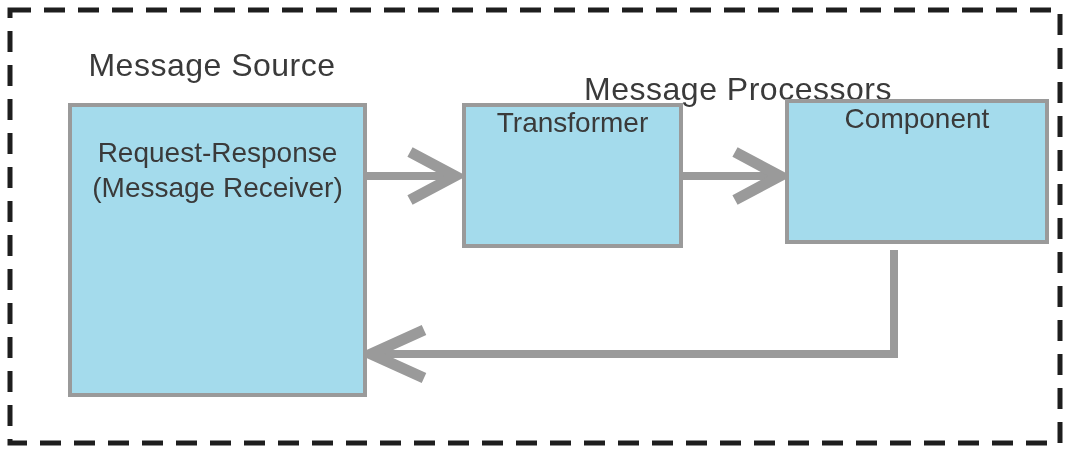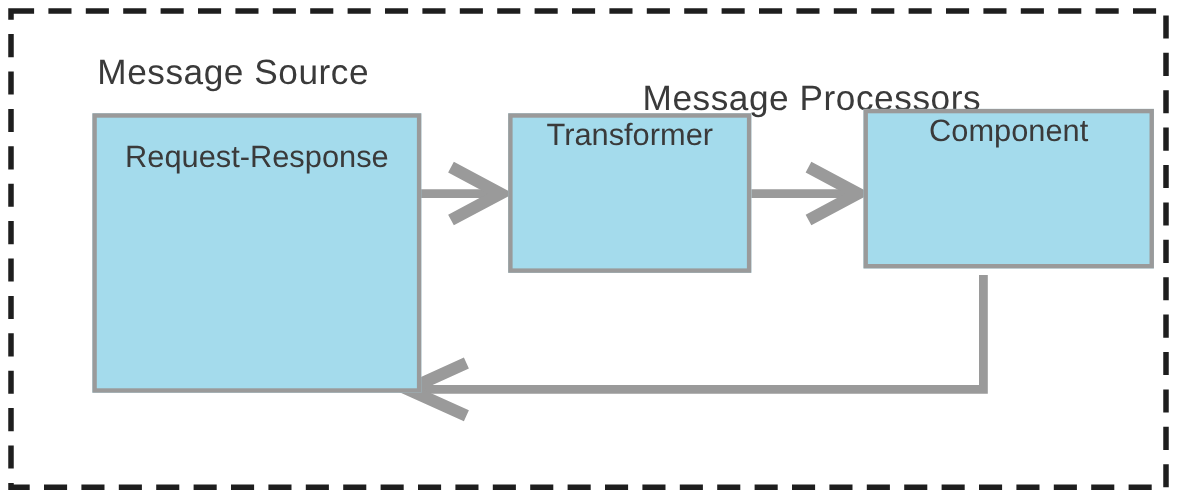--- a/index.html
+++ b/index.html
@@ -55,22 +55,22 @@
   .node{
     position:absolute;
     box-sizing:border-box;
     background:var(--node_fill);
     border:4px solid var(--node_border);
     color:var(--text);
     font-size:28px;
     text-align:center;
   }
   .node.source{
-    left:84px;top:103px;width:299px;height:254px;
-    padding-top:18px;
+    left:68px;top:103px;width:299px;height:294px;
+    padding-top:28px;
     line-height:35px;
   }
   .node.small{
     display:flex;
     align-items:flex-start;
     justify-content:center;
   }
   .node.transformer{left:462px;top:103px;width:221px;height:145px;}
   .node.component{left:785px;top:99px;width:264px;height:145px;}
   .srcline{display:block;}
@@ -99,20 +99,21 @@
       <polyline class="arrow-head" points="424,330 371,354 424,378"></polyline>
     </g>
   </svg>
 
   <div class="heading left">Message Source</div>
 
   <div class="heading right">Message Processors</div>
 
   <div class="node source">
     <span class="srcline">Request-Response</span>
+    <span class="srcline">(Message Receiver)</span>
   </div>
 
   <div class="node small transformer">
     <span>Transformer</span>
   </div>
 
   <div class="node small component">
     <span>Component</span>
   </div>
 

